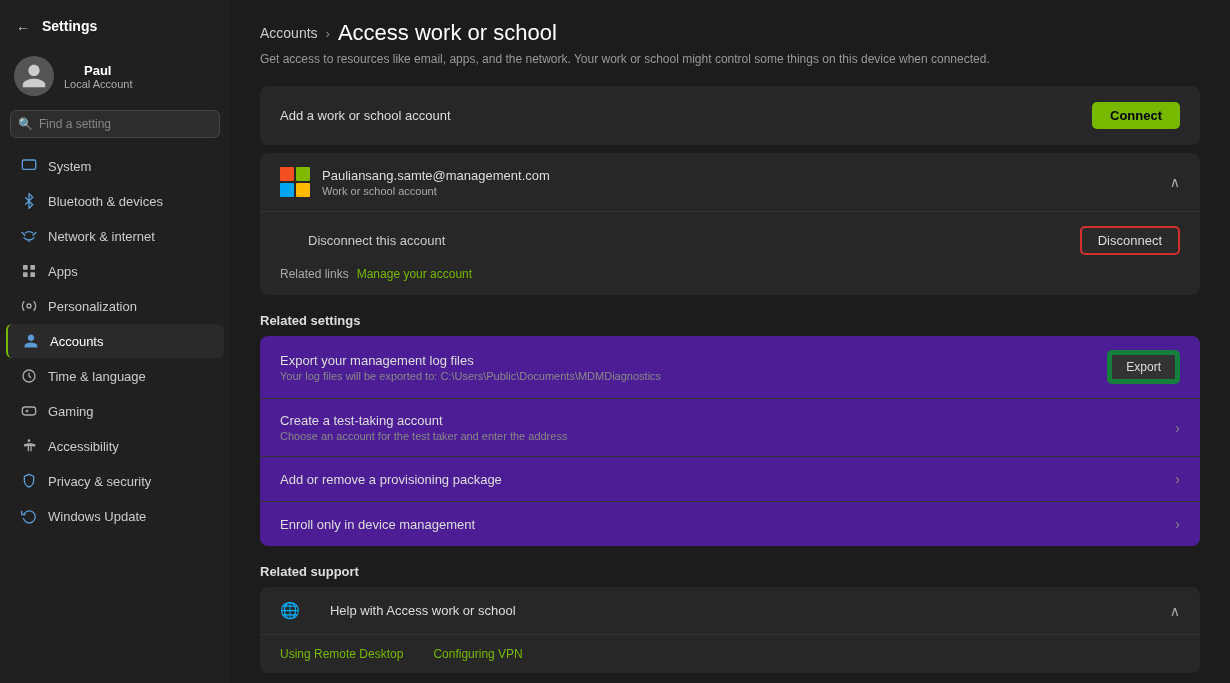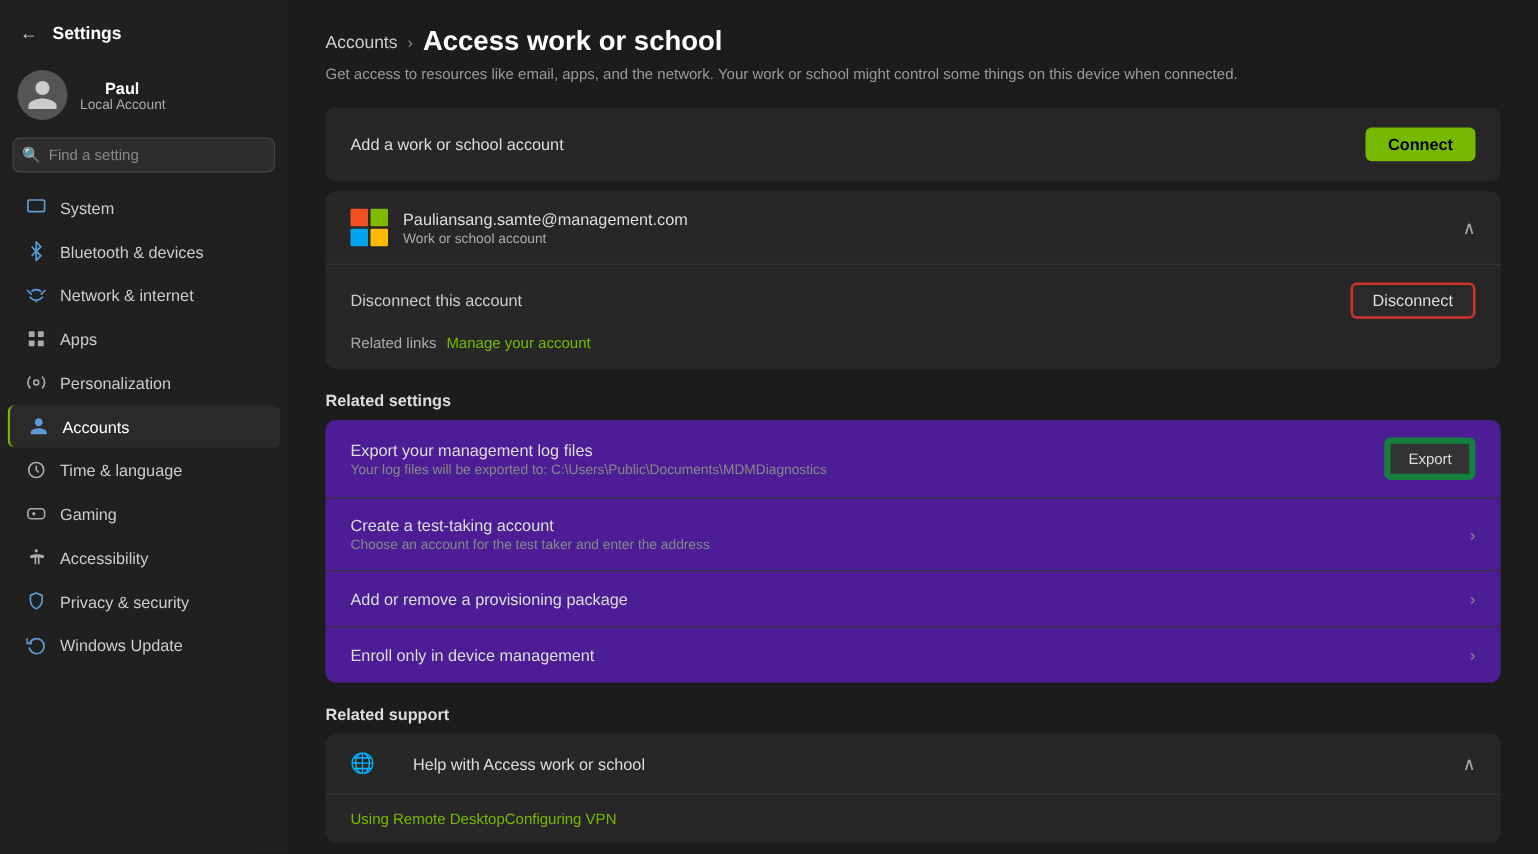--- a/index.html
+++ b/index.html
@@ -133,21 +133,21 @@
       margin-bottom: 6px;
     }
     .breadcrumb-link {
       font-size: 14px;
       color: #ccc;
       cursor: pointer;
     }
     .breadcrumb-sep { color: #888; font-size: 13px; }
     .page-title {
       font-size: 22px;
-      font-weight: 700;
+      font-weight: 400;
       color: #fff;
     }
 
     .page-desc {
       font-size: 12px;
       color: #999;
       margin-bottom: 20px;
       margin-top: 6px;
     }
 
@@ -209,21 +209,21 @@
 
     .account-body {
       border-top: 1px solid #333;
       padding: 14px 20px;
     }
     .disconnect-row {
       display: flex;
       align-items: center;
       justify-content: space-between;
     }
-    .disconnect-label { font-size: 13px; color: #ccc; }
+    .disconnect-label { font-size: 13px; color: #ccc; margin-left: 28px; }
     .disconnect-btn {
       background: #2a2a2a;
       color: #ddd;
       border: 2px solid #d32f2f;
       border-radius: 5px;
       padding: 5px 16px;
       font-size: 13px;
       cursor: pointer;
     }
 
@@ -288,20 +288,21 @@
       justify-content: space-between;
       padding: 14px 20px;
     }
     .support-header-left { display: flex; align-items: center; gap: 10px; }
     .globe-icon { color: #aaa; font-size: 16px; }
     .support-title { font-size: 13px; color: #ddd; margin-left: 20px; }
     .support-body {
       border-top: 1px solid #333;
       padding: 12px 20px;
       display: flex;
+      gap: 30px;
     }
     .support-link { color: #76b900; font-size: 12px; text-decoration: none; cursor: pointer; }
 
     
     .icon-system { color: #5b9bd5; }
     .icon-bluetooth { color: #5b9bd5; }
     .icon-network { color: #5b9bd5; }
     .icon-personalization { color: #aaa; }
     .icon-apps { color: #aaa; }
     .icon-accounts { color: #5b9bd5; }

